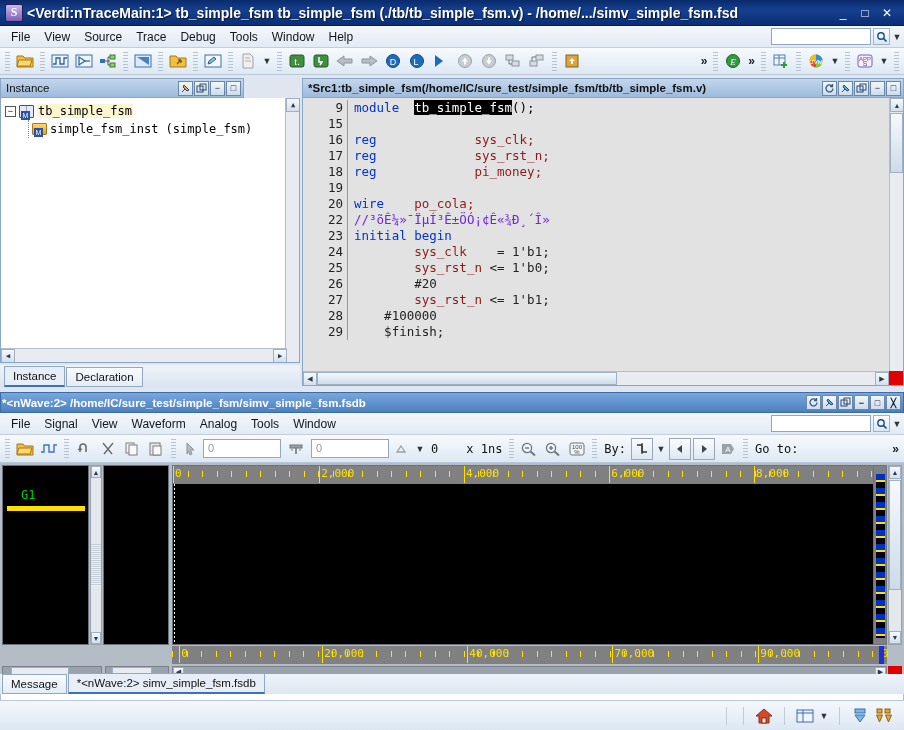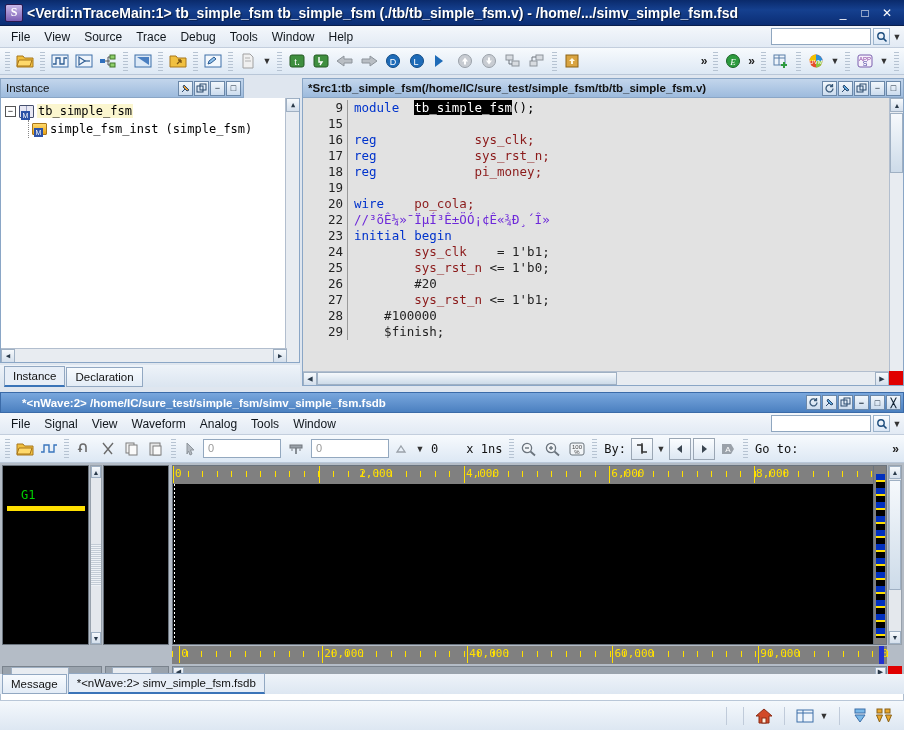--- a/index.html
+++ b/index.html
@@ -135,21 +135,21 @@
   .kw { color: #0033cc; }
   .id { color: #8b1a1a; }
   .cmt { color: #6d28d9; }
   .selw { background: #000; color: #fff; }
   .num { color: #222; }
 
   
   #wave-win { position: absolute; left: 0; top: 392px; width: 904px; height: 282px; }
   .wv-title { height: 21px; display:flex; align-items:center;
     background: linear-gradient(to bottom,#79a7dd,#4b80c0);
-    border: 1px solid #3b6ba8; color: #fff; font-size: 11.5px; font-weight: bold; padding-left: 21px; }
+    border: 1px solid #3b6ba8; color: #fff; font-size: 11.5px; font-weight: bold; padding-left: 1px; }
   .wv-menubar { height: 22px; display: flex; align-items: center;
     background: linear-gradient(to bottom,#f4f7fb,#e2eaf4); border-bottom: 1px solid #c3cedd; padding-left: 4px; }
   .wv-toolbar { height: 28px; display: flex; align-items: center;
     background: linear-gradient(to bottom,#f7fafd,#dde8f4); border-bottom: 1px solid #b9c7d8; padding: 0 2px; }
   .numfield { width: 78px; height: 19px; background: #fff; border: 1px solid #93a8bf;
     font-size: 11px; color: #999; padding-left: 4px; line-height: 17px; }
   .tlabel { font-family: "DejaVu Sans Mono", monospace; font-size: 12px; color: #111; padding: 0 4px; }
 
   
   .wave-body { position: absolute; left: 0; top: 71px; width: 904px; height: 211px; background: #b4bcc6; }
@@ -727,21 +727,21 @@
             <div class="tick" style="left: 87.72%;"></div>
             <div class="tick" style="left: 89.76%;"></div>
             <div class="tick" style="left: 91.8%;"></div>
             <div class="tick" style="left: 93.84%;"></div>
             <div class="tick" style="left: 95.88%;"></div>
             <div class="tick" style="left: 97.92%;"></div>
             <div class="tick" style="left: 99.96%;"></div>
             <div class="tick maj" style="left: 0%;"></div>
             <div class="rlab" style="left: 0%;">0</div>
             <div class="tick maj" style="left: 20.5%;"></div>
-            <div class="rlab" style="left: 20.5%; margin-left: 38px;">2,000</div>
+            <div class="rlab" style="left: 20.5%;">2,000</div>
             <div class="tick maj" style="left: 40.8%;"></div>
             <div class="rlab" style="left: 40.8%;">4,000</div>
             <div class="tick maj" style="left: 61.2%;"></div>
             <div class="rlab" style="left: 61.2%;">6,000</div>
             <div class="tick maj" style="left: 81.5%;"></div>
             <div class="rlab" style="left: 81.5%;">8,000</div>
             <div class="tick maj" style="left: 99.5%;"></div>
             <div class="rlab" style="left: 99.5%;">1</div>
           </div>
         <div class="wf-canvas">
@@ -809,21 +809,21 @@
           <div class="tick" style="left: 95.88%;"></div>
           <div class="tick" style="left: 97.92%;"></div>
           <div class="tick" style="left: 99.96%;"></div>
           <div class="tick maj" style="left: 1%;"></div>
           <div class="rlab" style="left: 1%;">0</div>
           <div class="tick maj" style="left: 21%;"></div>
           <div class="rlab" style="left: 21%;">20,000</div>
           <div class="tick maj" style="left: 41.3%;"></div>
           <div class="rlab" style="left: 41.3%;">40,000</div>
           <div class="tick maj" style="left: 61.6%;"></div>
-          <div class="rlab" style="left: 61.6%;">60,000</div>
+          <div class="rlab" style="left: 61.6%;">70,000</div>
           <div class="tick maj" style="left: 82%;"></div>
           <div class="rlab" style="left: 82%;">90,000</div>
           <div class="tick maj" style="left: 99%;"></div>
           <div class="rlab" style="left: 99%;">0</div>
         </div>
       <div style="position:absolute;left:879px;top:183px;width:5px;height:18px;background:#2030d0;"></div>
 
       <div style="position:absolute;left:2px;top:203px;width:100px;height:12px;background:#9aa3ad;border:1px solid #7a838d;">
         <div class="sb-thumb" style="position:absolute;left:8px;top:0;width:58px;height:10px;background:#e8ecf1;"></div>
       </div>

